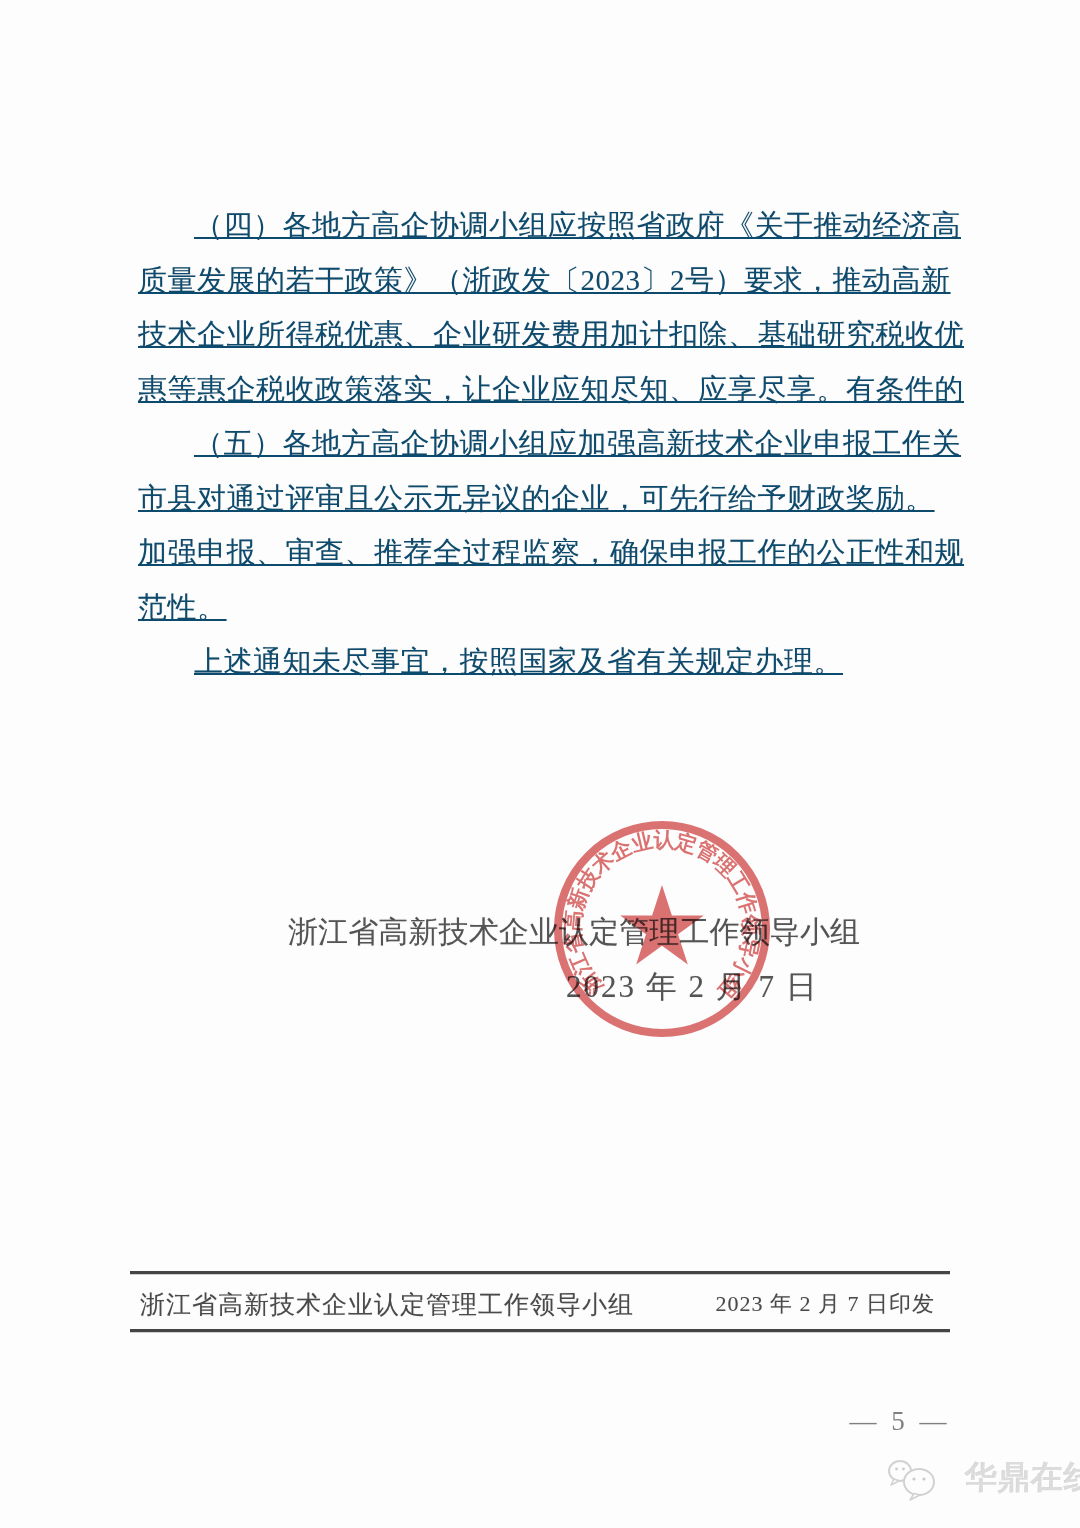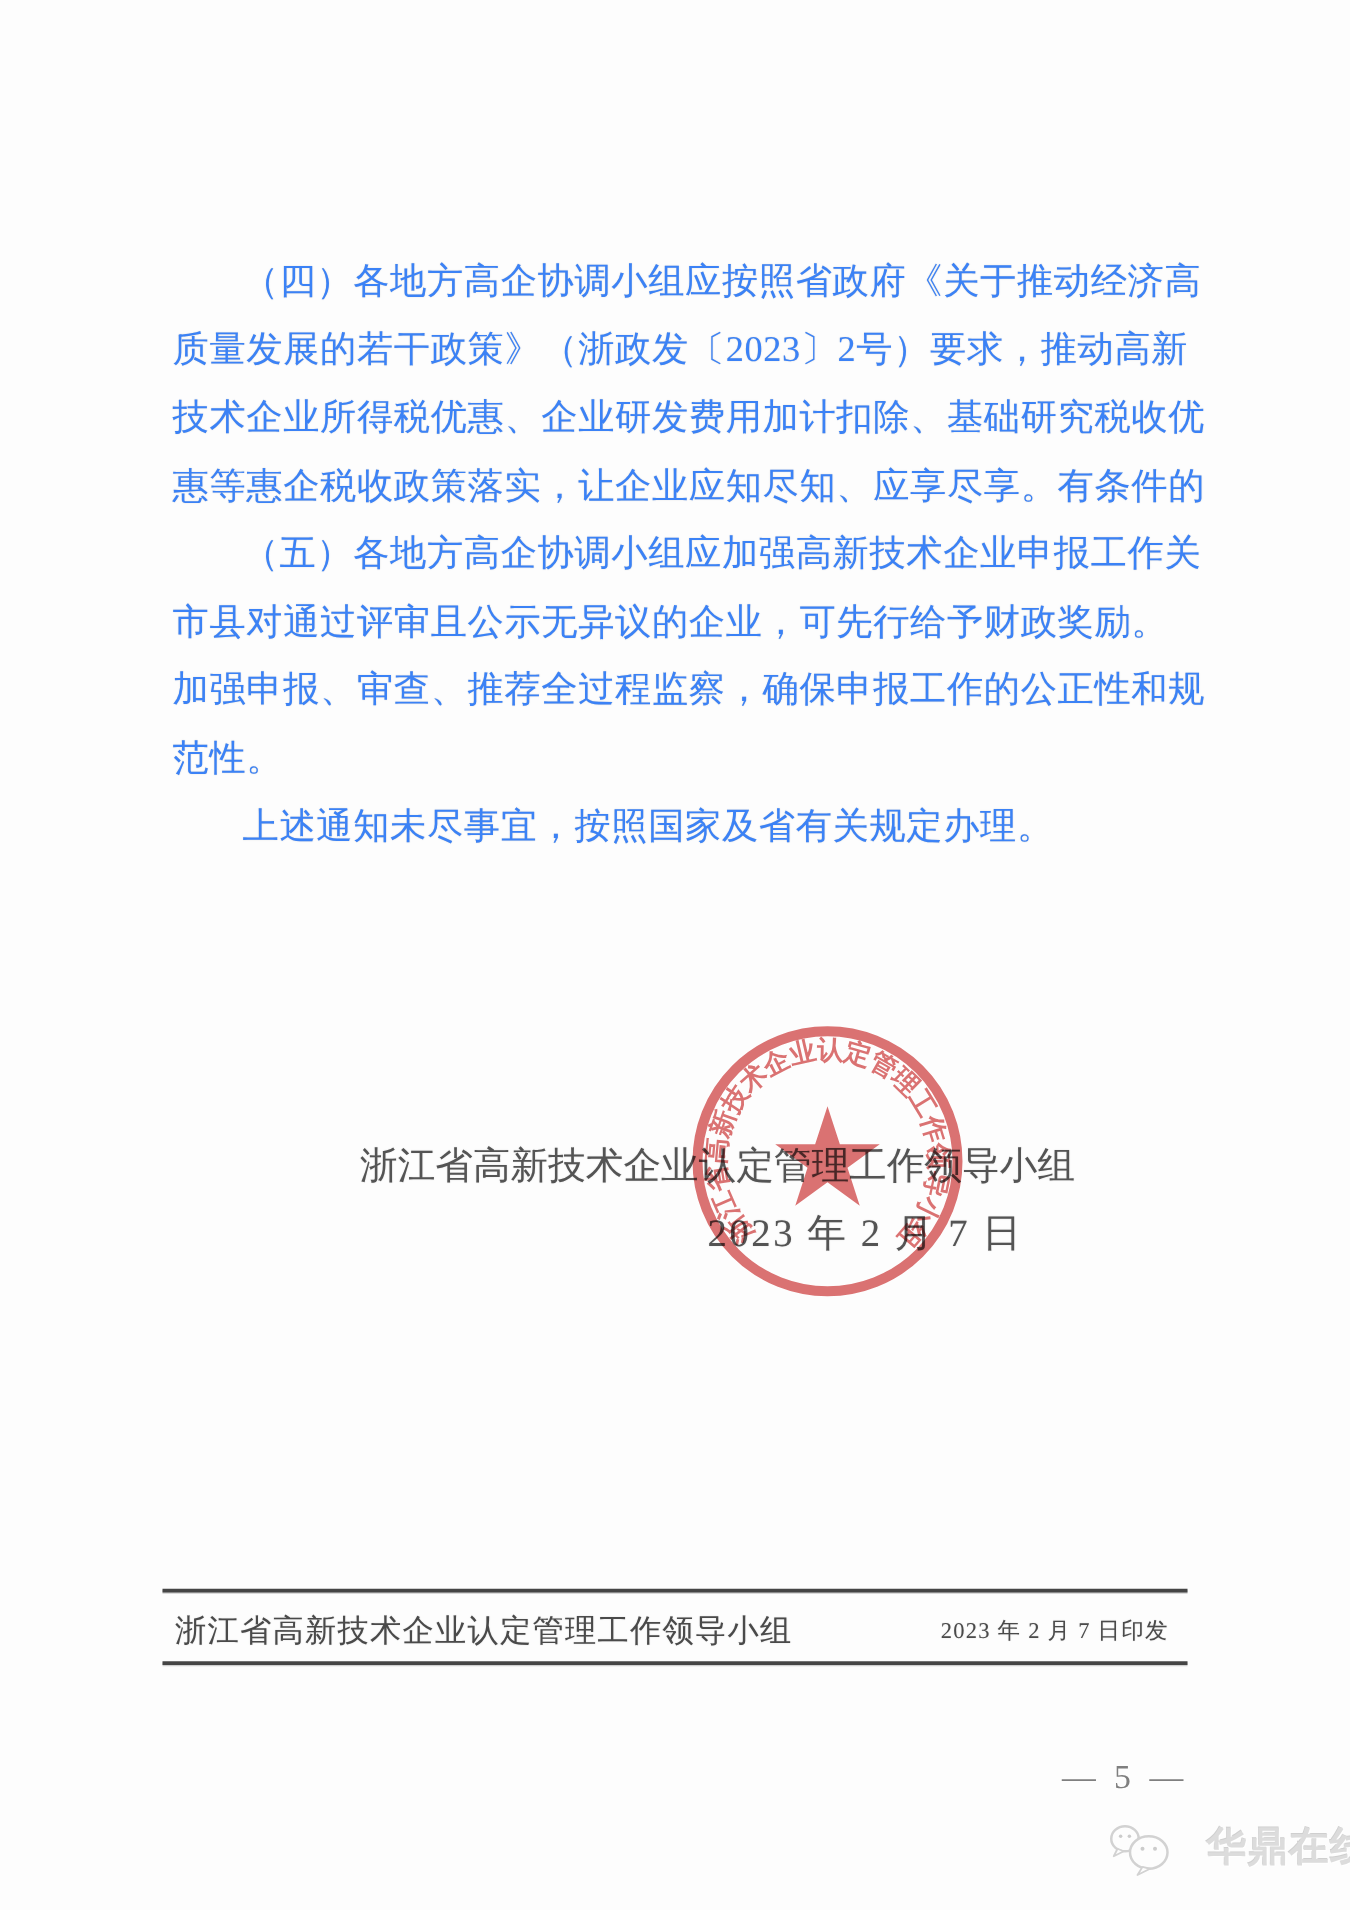--- a/index.html
+++ b/index.html
@@ -17,23 +17,24 @@
     overflow:hidden;
   }
   
   .doc-body{
     position:absolute;
     left:138px;
     top:198px;
     width:812px;
     font-size:29px;
     line-height:54.5px;
-    color:#3b82f6;
+    color:#0c4a6e;
     letter-spacing:0.5px;
     text-shadow:0 0 1px rgba(90,90,90,.30);
+    text-decoration:underline;
   }
   .ln{
     text-align:justify;
     text-align-last:justify;
     height:54.5px;
     overflow:visible;
     white-space:nowrap;
   }
   .ln.ln-end{
     text-align-last:left;
@@ -98,21 +99,21 @@
     height:42px;
     color:#4a4a4a;
   }
   .foot-left{
     font-size:25px;
     letter-spacing:1px;
     white-space:nowrap;
     text-shadow:0 0 1px rgba(90,90,90,.30);
   }
   .foot-right{
-    font-size:18px;
+    font-size:22px;
     letter-spacing:1px;
     white-space:nowrap;
     text-shadow:0 0 1px rgba(90,90,90,.30);
   }
   
   .page-num{
     position:absolute;
     left:820px;
     top:1406px;
     width:160px;

